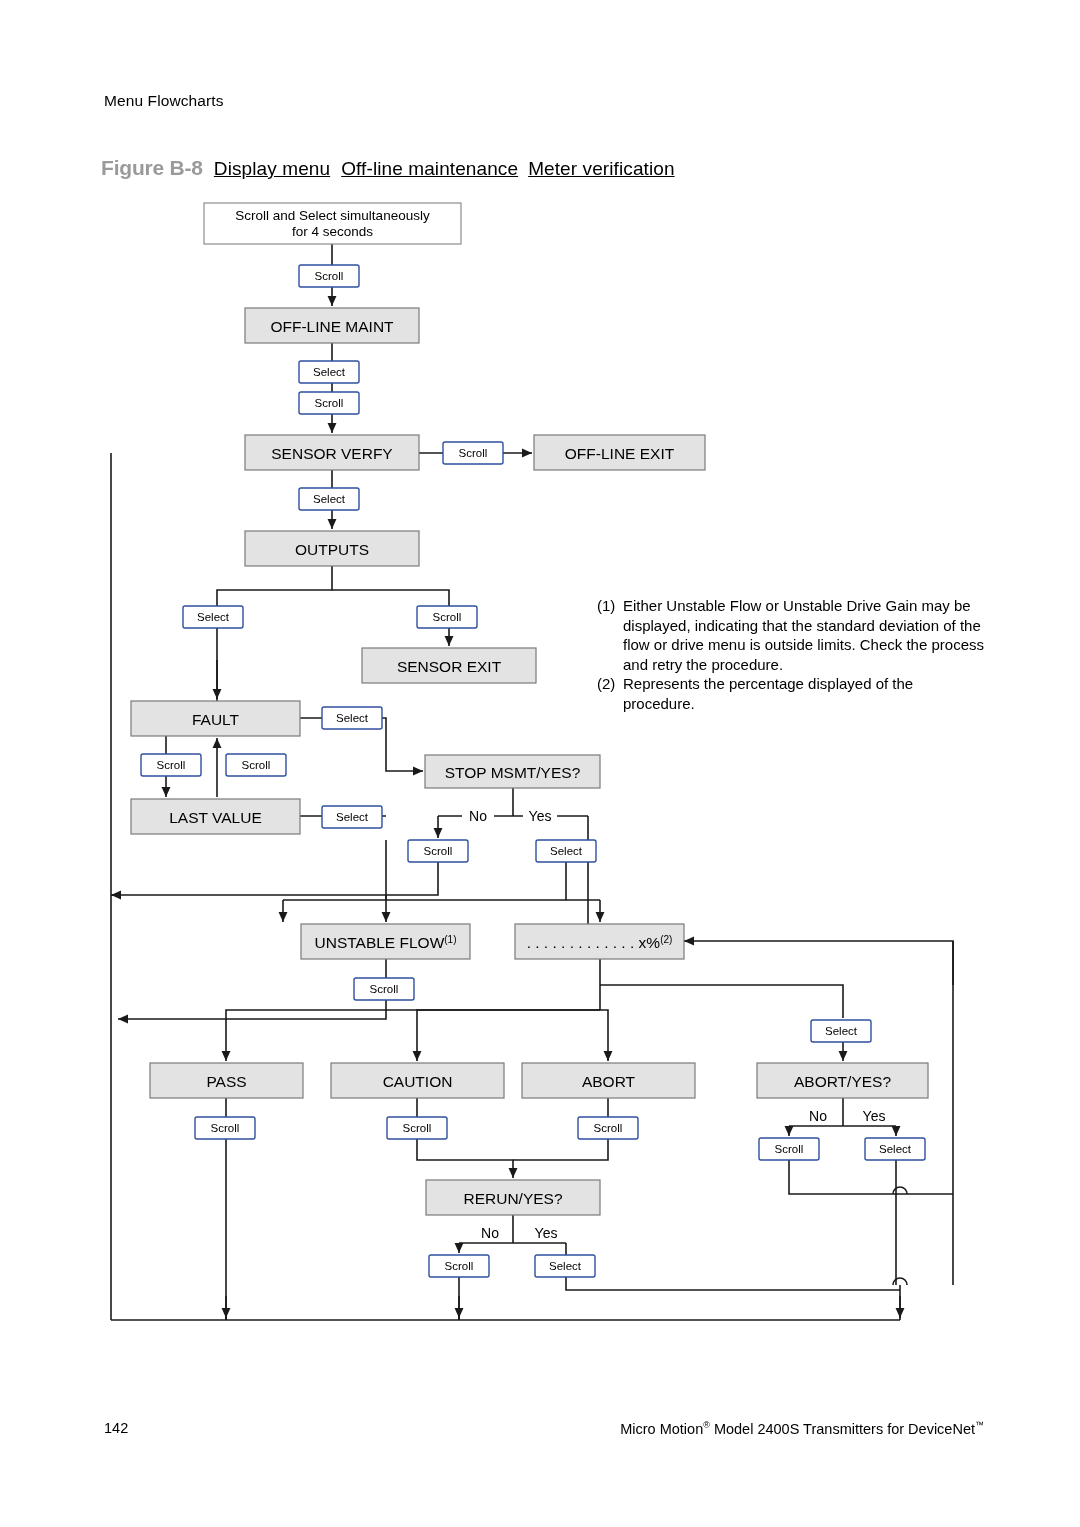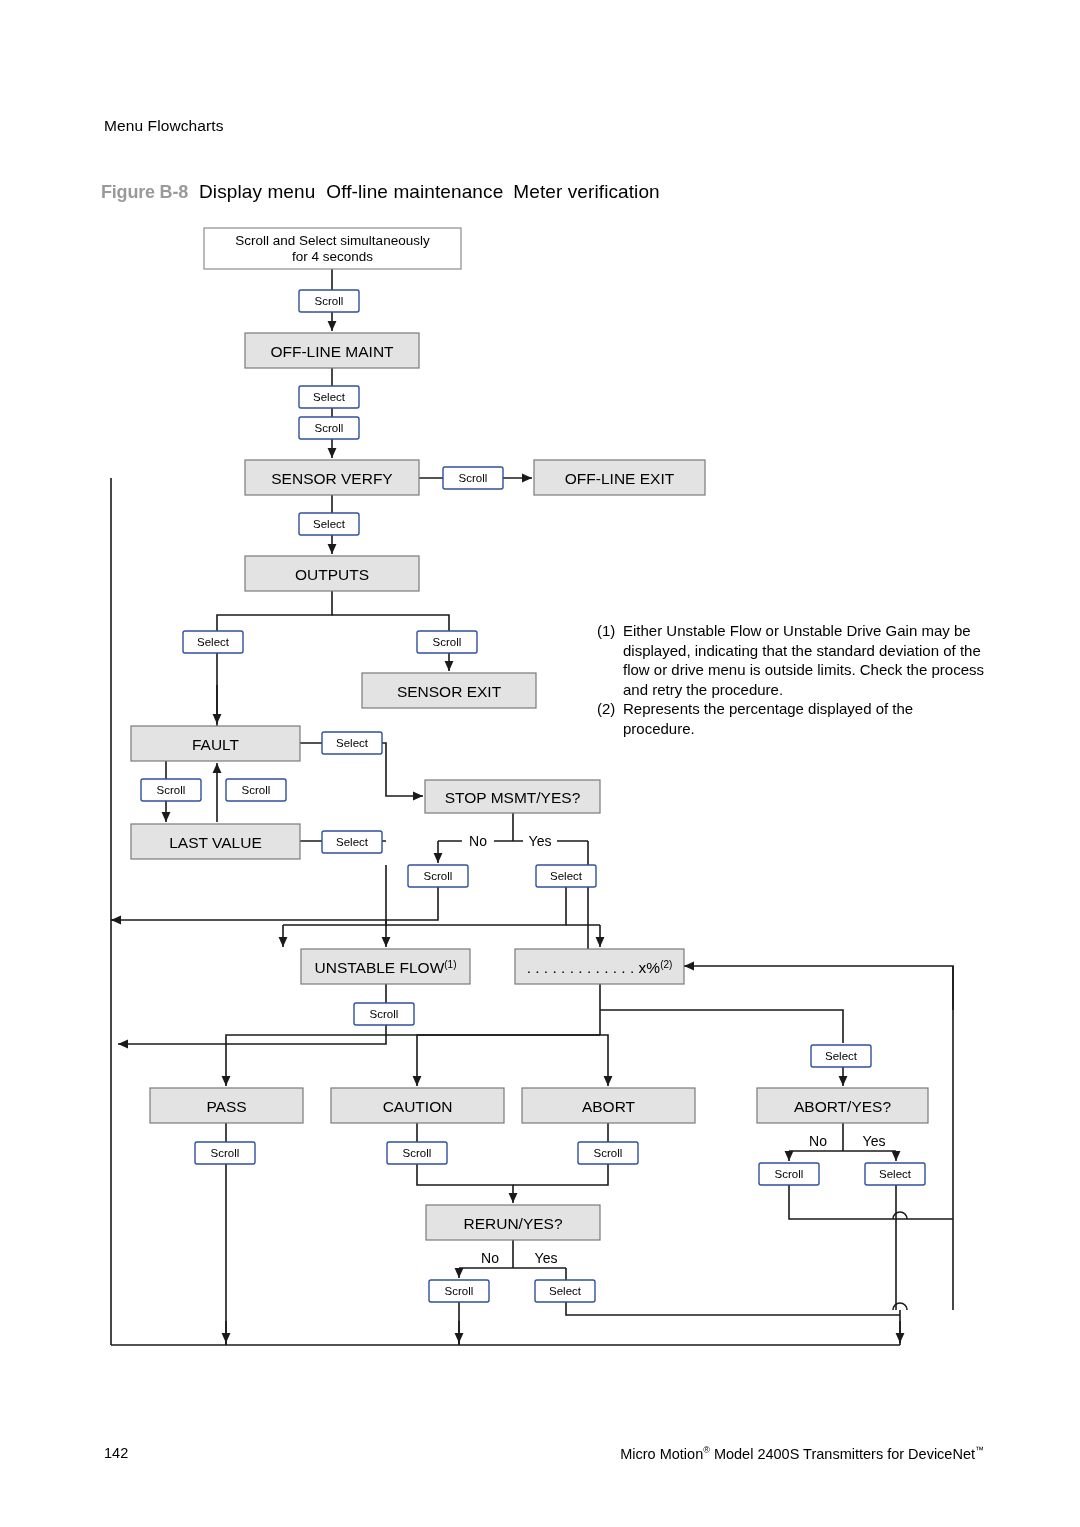--- a/index.html
+++ b/index.html
@@ -1,33 +1,33 @@
 <!DOCTYPE html>
 <html><head>
 <meta charset="utf-8">
 <style>
   html,body{margin:0;padding:0;}
   body{
     width:1080px;height:1527px;background:#ffffff;
     font-family:"Liberation Sans", sans-serif;
     color:#000;overflow:hidden;position:relative;
   }
-  .page{position:absolute;inset:0;margin-top:25px;}
+  .page{position:absolute;inset:0;}
 
   .running-head{
     position:absolute;left:104px;top:92px;
     font-size:15.5px;color:#000;letter-spacing:.1px;
   }
 
   .fig-title{
     position:absolute;left:101px;top:156px;
     font-size:19px;white-space:nowrap;letter-spacing:.1px;
   }
-  .fig-num{color:#9a9a9a;font-weight:bold;font-size:18px;letter-spacing:-.2px;}
-  .fig-seg{margin-left:11px;}
+  .fig-num{color:#9a9a9a;font-weight:bold;font-size:21px;letter-spacing:-.2px;}
+  .fig-seg{margin-left:11px;text-decoration:underline;}
   .fig-seg.tight{margin-left:10px;}
 
   
   .notes{
     position:absolute;left:597px;top:596px;width:392px;height:118px;
     overflow:hidden;font-size:15px;line-height:19.6px;
   }
   .note-row{display:flex;white-space:nowrap;}
   .note-mark{width:26px;flex:none;}
   .note-body{white-space:normal;width:420px;}

